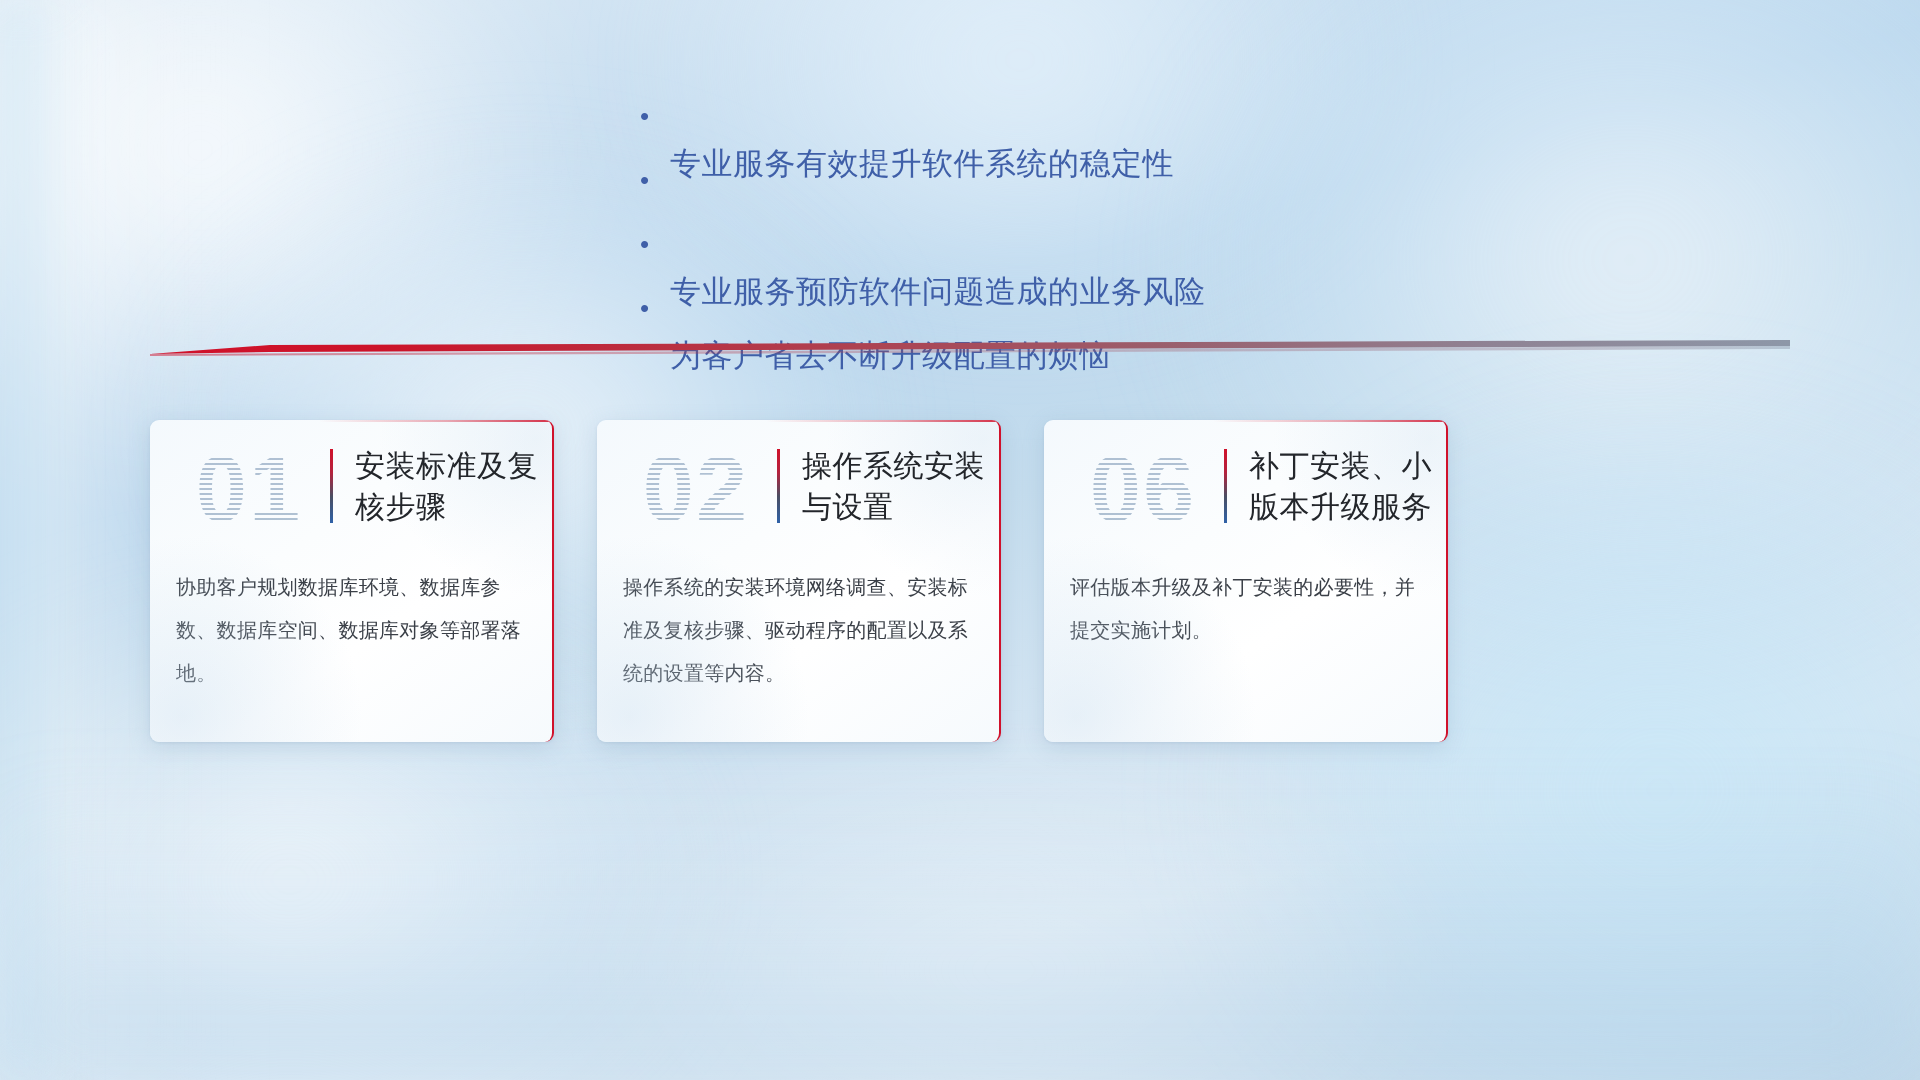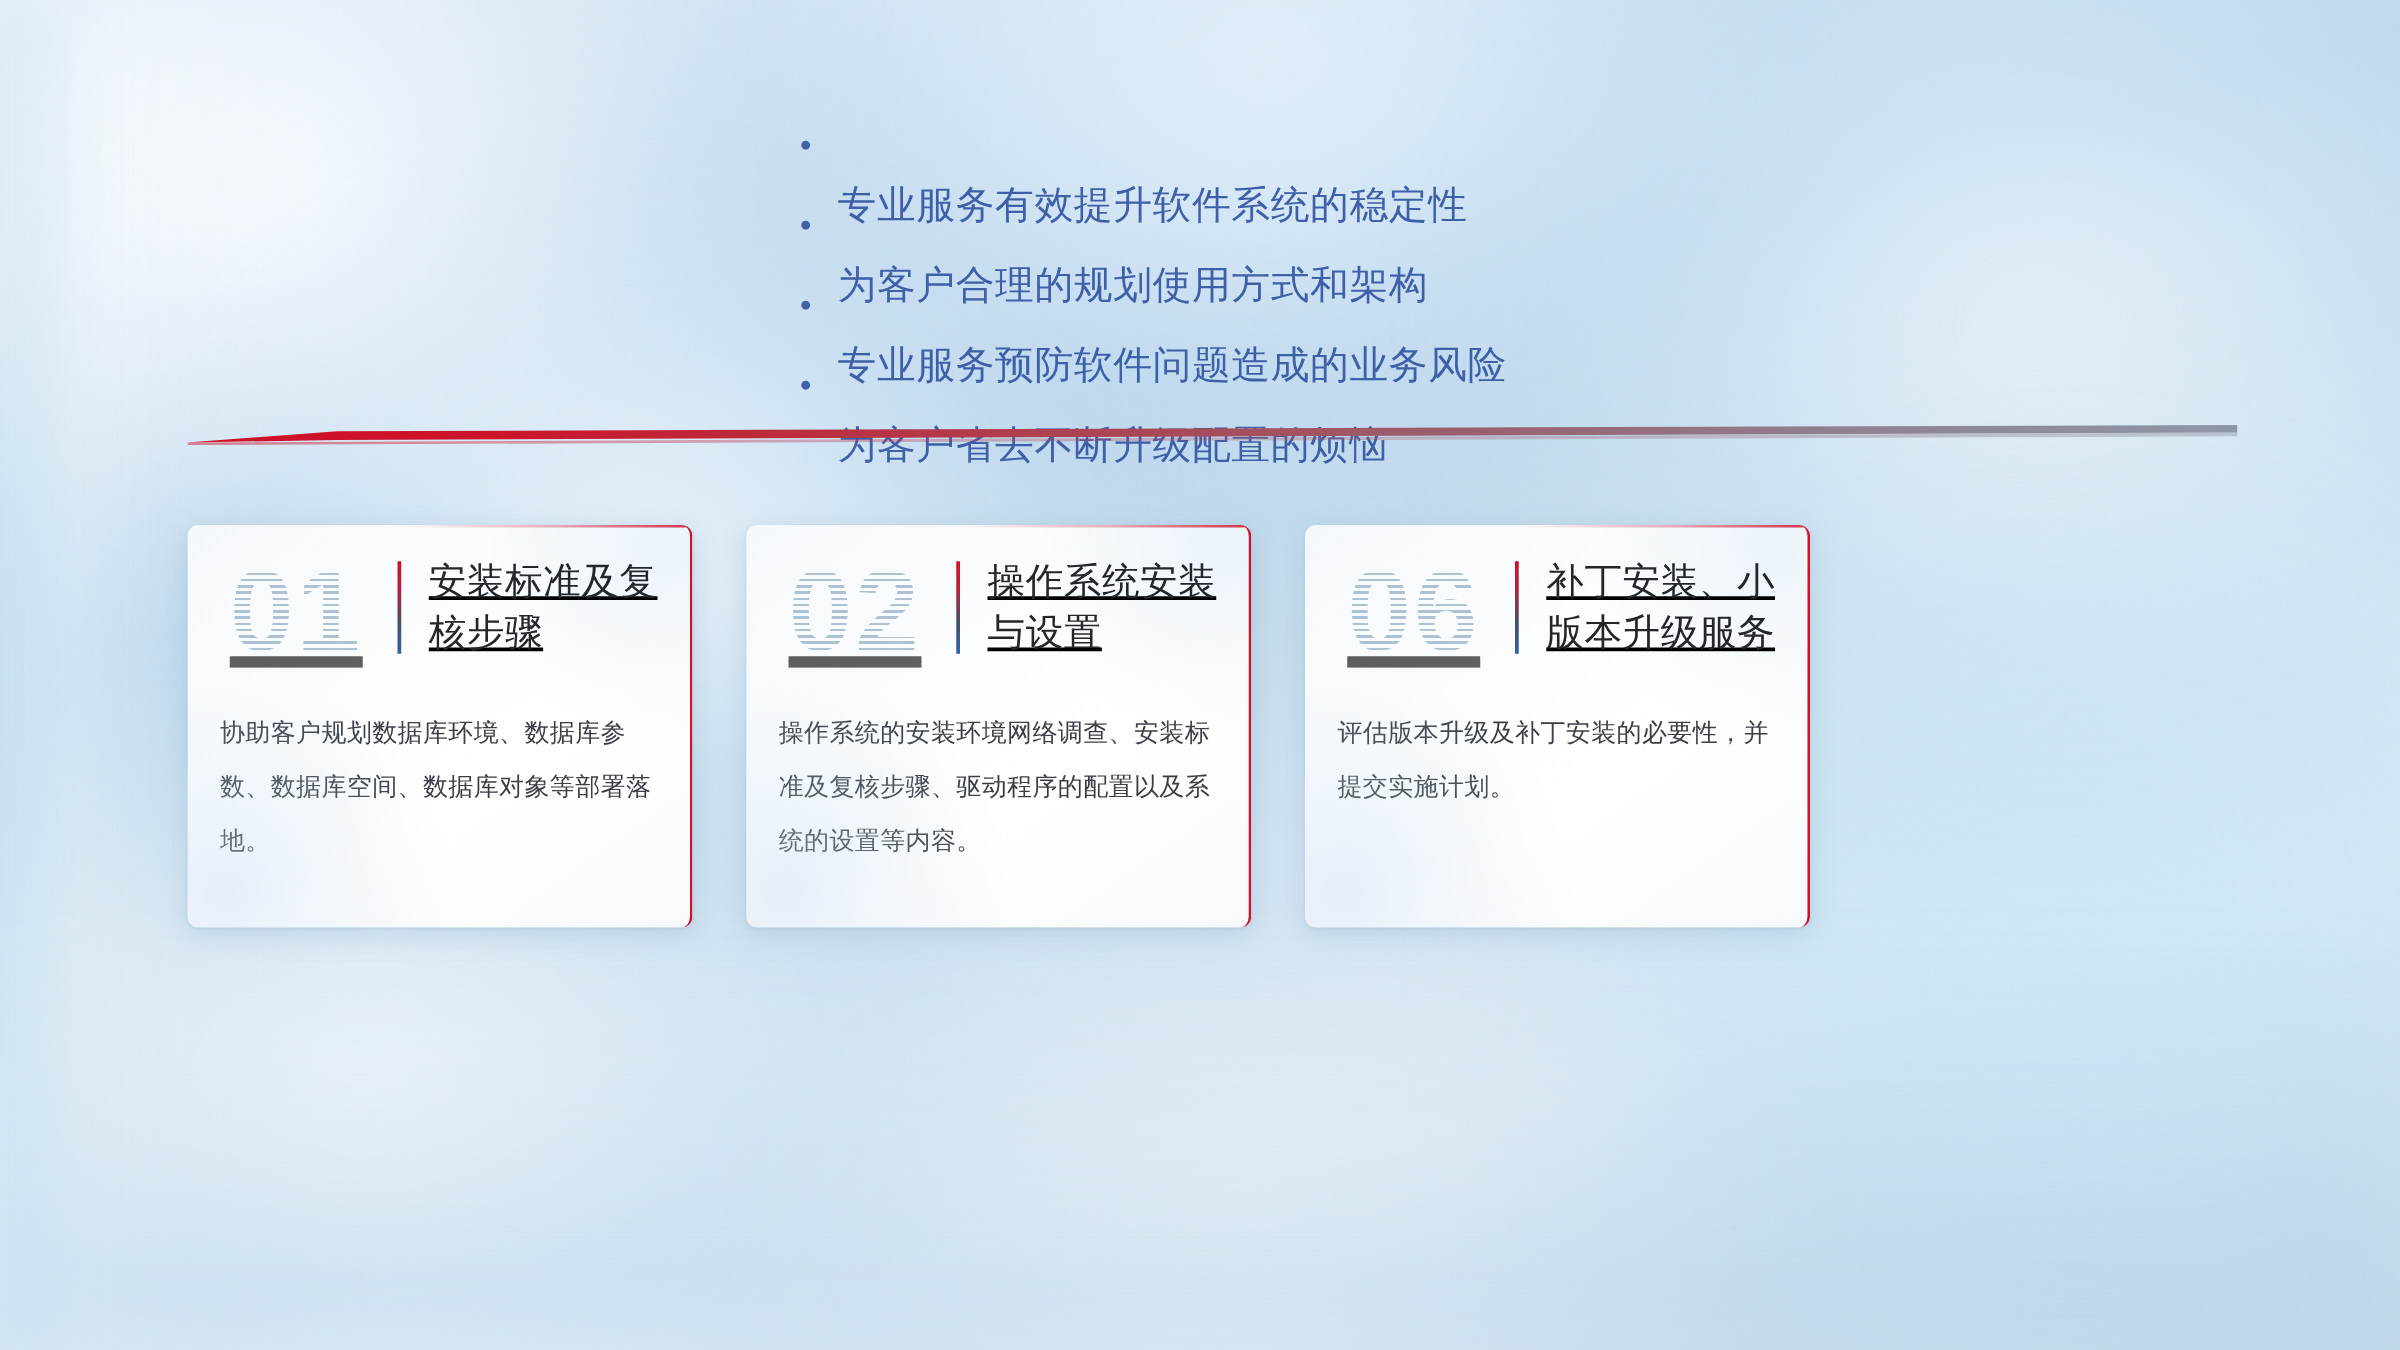--- a/index.html
+++ b/index.html
@@ -107,22 +107,21 @@
   }
   .card::after {
     content:"";
     position:absolute; right:0; top:0; width:58%; height:2px;
     background:linear-gradient(90deg, rgba(208,17,43,0) 0%, rgba(208,17,43,.35) 55%, rgba(208,17,43,.85) 100%);
   }
   .card-head {
     position:relative;
     height:132px;
     display:flex; align-items:center;
-    padding-left:12px;
-    text-decoration:underline;
+    padding-left:24px;
   }
   .card-num {
     flex:0 0 auto;
     width:150px;
     font-size:92px;
     font-weight:700;
     line-height:1;
     letter-spacing:2px;
     color:#9db4cb;
     background-image:repeating-linear-gradient(
@@ -188,21 +187,20 @@
 
 <div id="bullets">
 
   <div class="bullet-row">
     <span class="bullet-dot">•</span>
     <span class="bullet-text">专业服务有效提升软件系统的稳定性</span>
   </div>
 
   <div class="bullet-row">
     <span class="bullet-dot">•</span>
-    <span class="bullet-text">为客户合理的规划使用方式和架构</span>
   </div>
 
   <div class="bullet-row">
     <span class="bullet-dot">•</span>
     <span class="bullet-text">专业服务预防软件问题造成的业务风险</span>
   </div>
 
   <div class="bullet-row">
     <span class="bullet-dot">•</span>
     <span class="bullet-text">为客户省去不断升级配置的烦恼</span>

